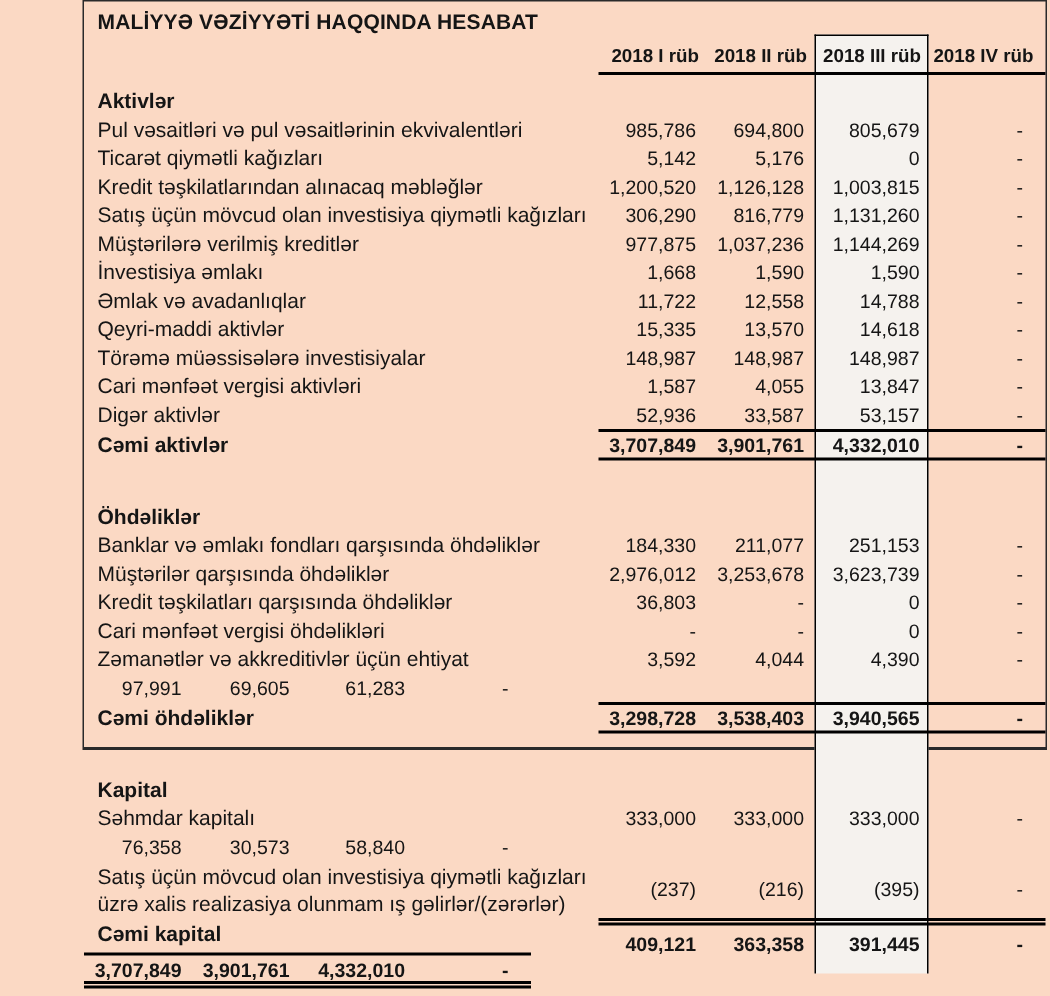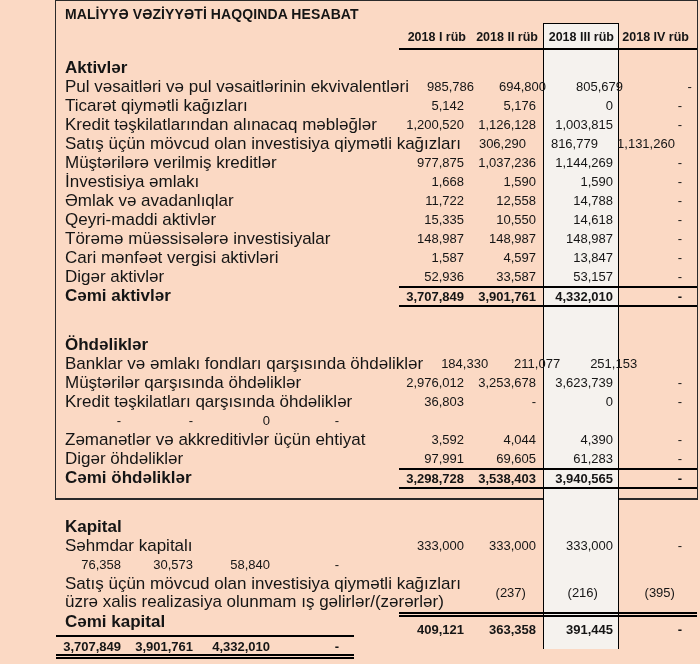--- a/index.html
+++ b/index.html
@@ -20,21 +20,21 @@
     box-sizing:border-box;background:#f5f2ee;
     border:1px solid #000;border-bottom:none;
     z-index:0;
   }
   .content{position:relative;z-index:1;}
   .title{
     height:22px;line-height:20px;padding:3px 0 0 9px;
     font-weight:bold;font-size:14px;letter-spacing:.1px;
   }
   .row{display:flex;box-sizing:border-box;align-items:stretch;}
-  .label{flex:1;padding-left:9px;font-size:17px;white-space:nowrap;overflow:visible;}
+  .label{flex:1;padding-left:9px;font-size:14px;white-space:nowrap;overflow:visible;}
   .nums{display:grid;grid-template-columns:72px 72px 76px 78px;box-sizing:border-box;}
   .cell{text-align:right;font-size:13px;box-sizing:border-box;}
   .cell.c1,.cell.c2{padding-right:7px;}
   .cell.c3{padding-right:6px;}
   .cell.c4{padding-right:15px;}
   .header{height:24px;line-height:23px;font-weight:bold;}
   .header .nums{border-bottom:2px solid #000;}
   .header .cell{font-size:12.5px;padding-right:5px;}
   .header .cell.c4{padding-right:8px;}
   .spacer-sm{height:8px;}
@@ -140,39 +140,39 @@
             <div class="cell c1">11,722</div>
             <div class="cell c2">12,558</div>
             <div class="cell c3">14,788</div>
             <div class="cell c4">-</div>
           </div>
         </div>
         <div class="row r">
           <div class="label">Qeyri-maddi aktivlər</div>
           <div class="nums">
             <div class="cell c1">15,335</div>
-            <div class="cell c2">10,550</div>
+            <div class="cell c2">13,570</div>
             <div class="cell c3">14,618</div>
             <div class="cell c4">-</div>
           </div>
         </div>
         <div class="row r">
           <div class="label">Törəmə müəssisələrə investisiyalar</div>
           <div class="nums">
             <div class="cell c1">148,987</div>
             <div class="cell c2">148,987</div>
             <div class="cell c3">148,987</div>
             <div class="cell c4">-</div>
           </div>
         </div>
         <div class="row r">
           <div class="label">Cari mənfəət vergisi aktivləri</div>
           <div class="nums">
             <div class="cell c1">1,587</div>
-            <div class="cell c2">4,597</div>
+            <div class="cell c2">4,055</div>
             <div class="cell c3">13,847</div>
             <div class="cell c4">-</div>
           </div>
         </div>
         <div class="row r">
           <div class="label">Digər aktivlər</div>
           <div class="nums">
             <div class="cell c1">52,936</div>
             <div class="cell c2">33,587</div>
             <div class="cell c3">53,157</div>
@@ -219,38 +219,38 @@
         <div class="row r">
           <div class="label">Kredit təşkilatları qarşısında öhdəliklər</div>
           <div class="nums">
             <div class="cell c1">36,803</div>
             <div class="cell c2">-</div>
             <div class="cell c3">0</div>
             <div class="cell c4">-</div>
           </div>
         </div>
         <div class="row r">
+          <div class="label">Cari mənfəət vergisi öhdəlikləri</div>
           <div class="nums">
             <div class="cell c1">-</div>
             <div class="cell c2">-</div>
             <div class="cell c3">0</div>
             <div class="cell c4">-</div>
           </div>
         </div>
         <div class="row r">
           <div class="label">Zəmanətlər və akkreditivlər üçün ehtiyat</div>
           <div class="nums">
             <div class="cell c1">3,592</div>
             <div class="cell c2">4,044</div>
             <div class="cell c3">4,390</div>
             <div class="cell c4">-</div>
           </div>
         </div>
         <div class="row r">
-          <div class="label">Digər öhdəliklər</div>
           <div class="nums">
             <div class="cell c1">97,991</div>
             <div class="cell c2">69,605</div>
             <div class="cell c3">61,283</div>
             <div class="cell c4">-</div>
           </div>
         </div>
         <div class="row total">
           <div class="label">Cəmi öhdəliklər</div>
           <div class="nums">

